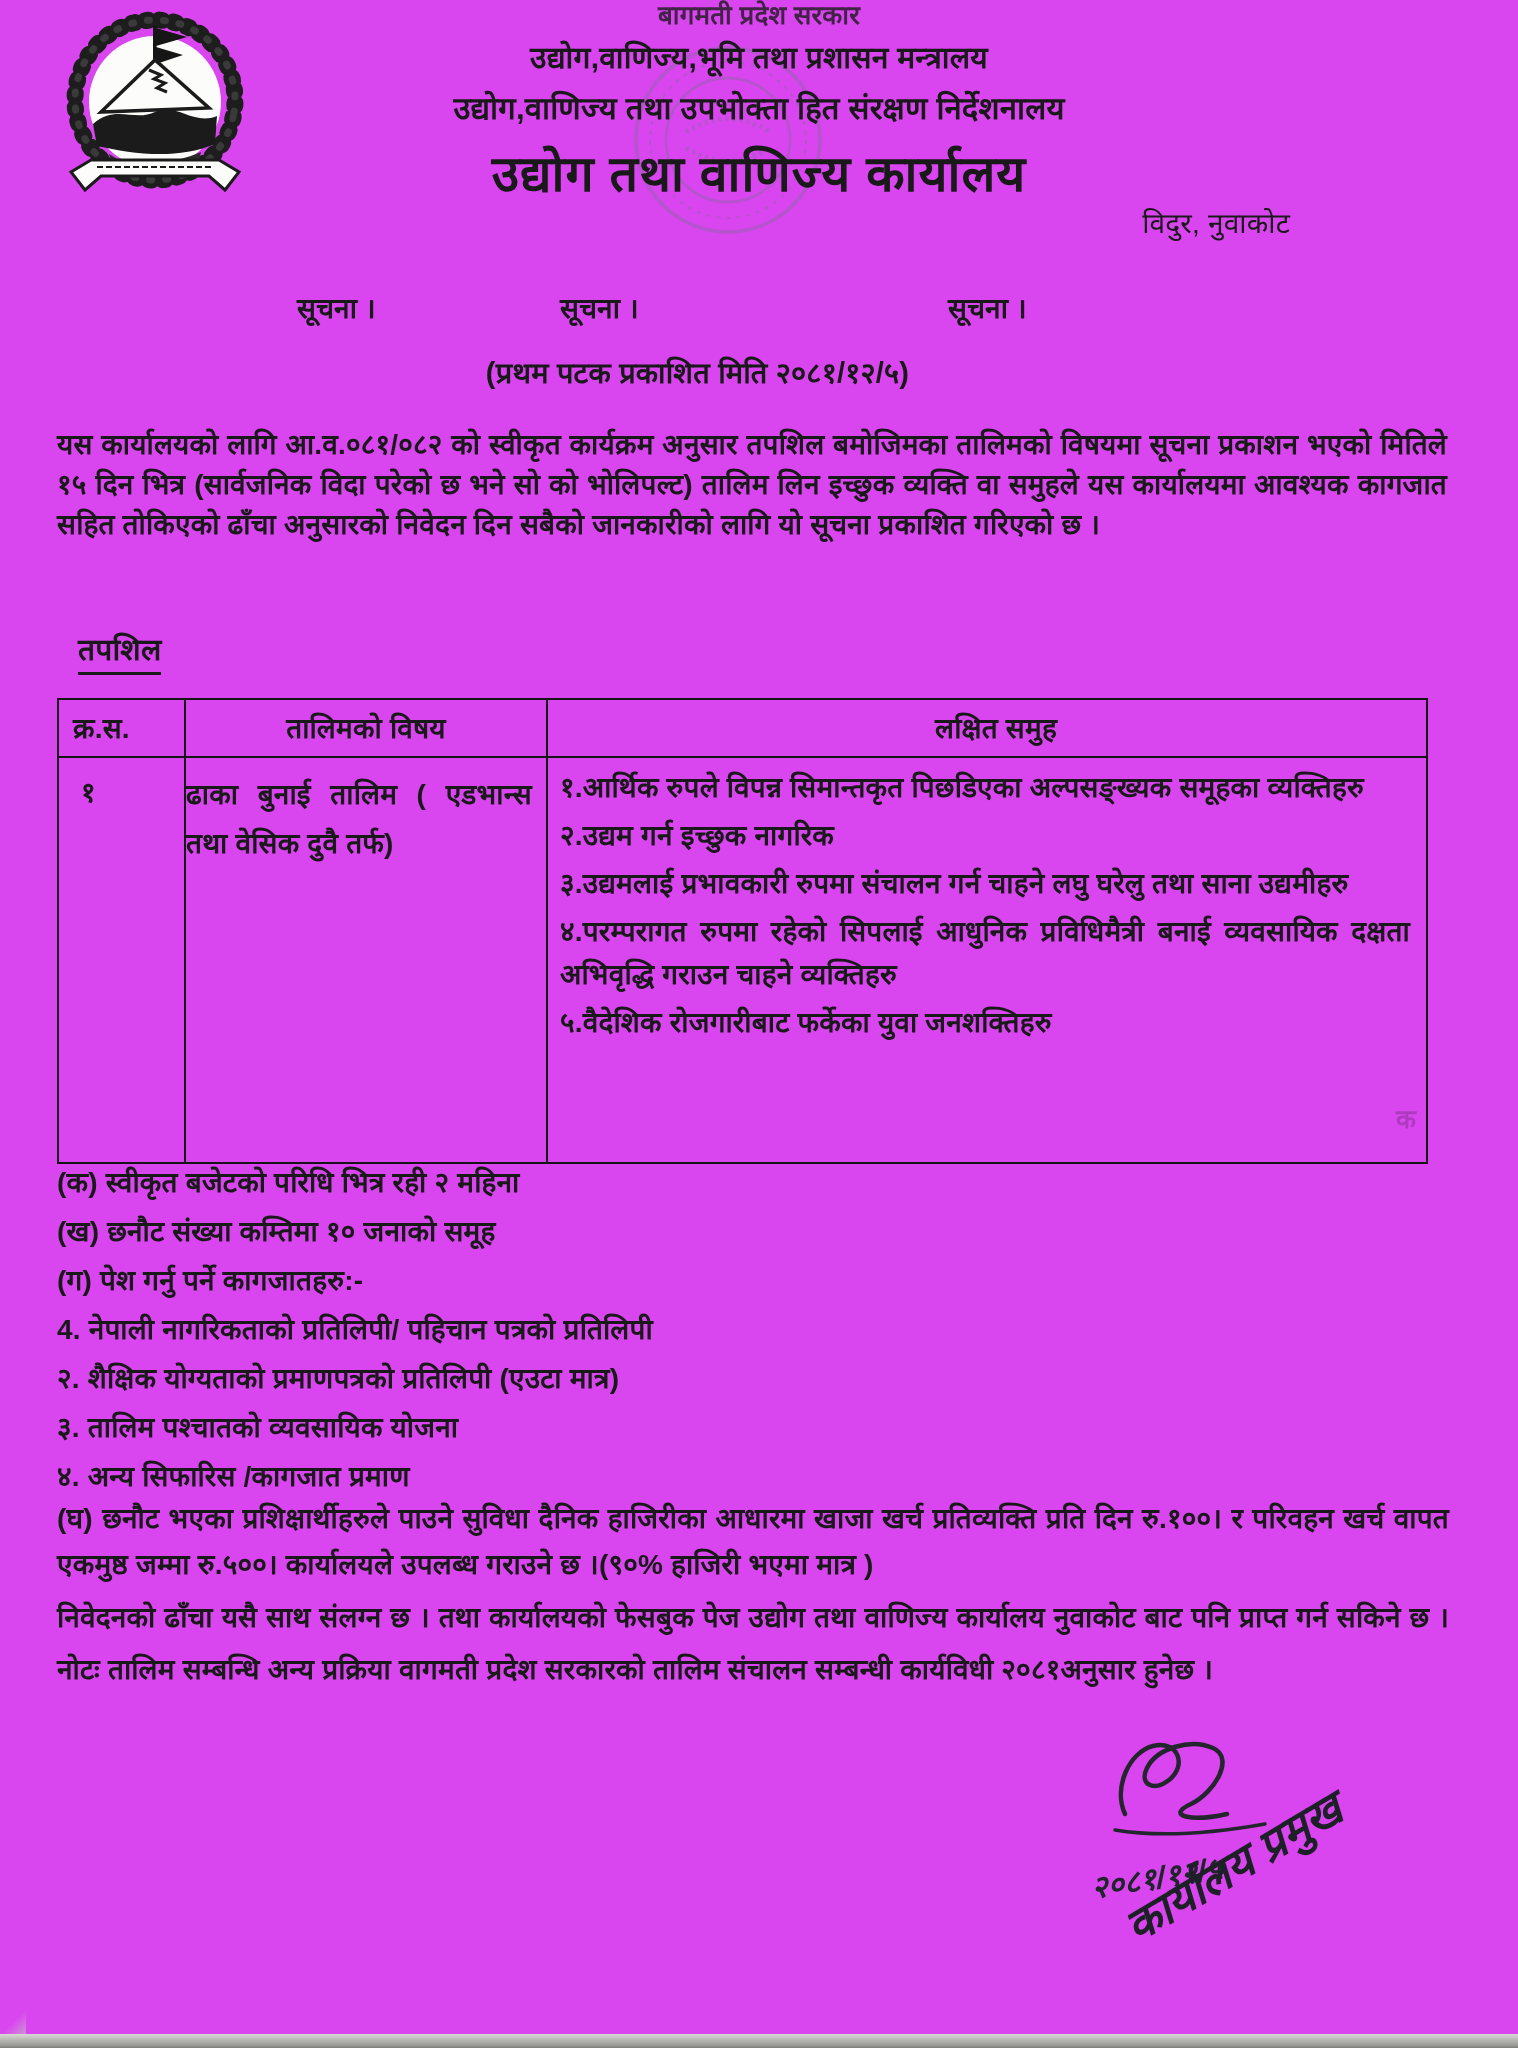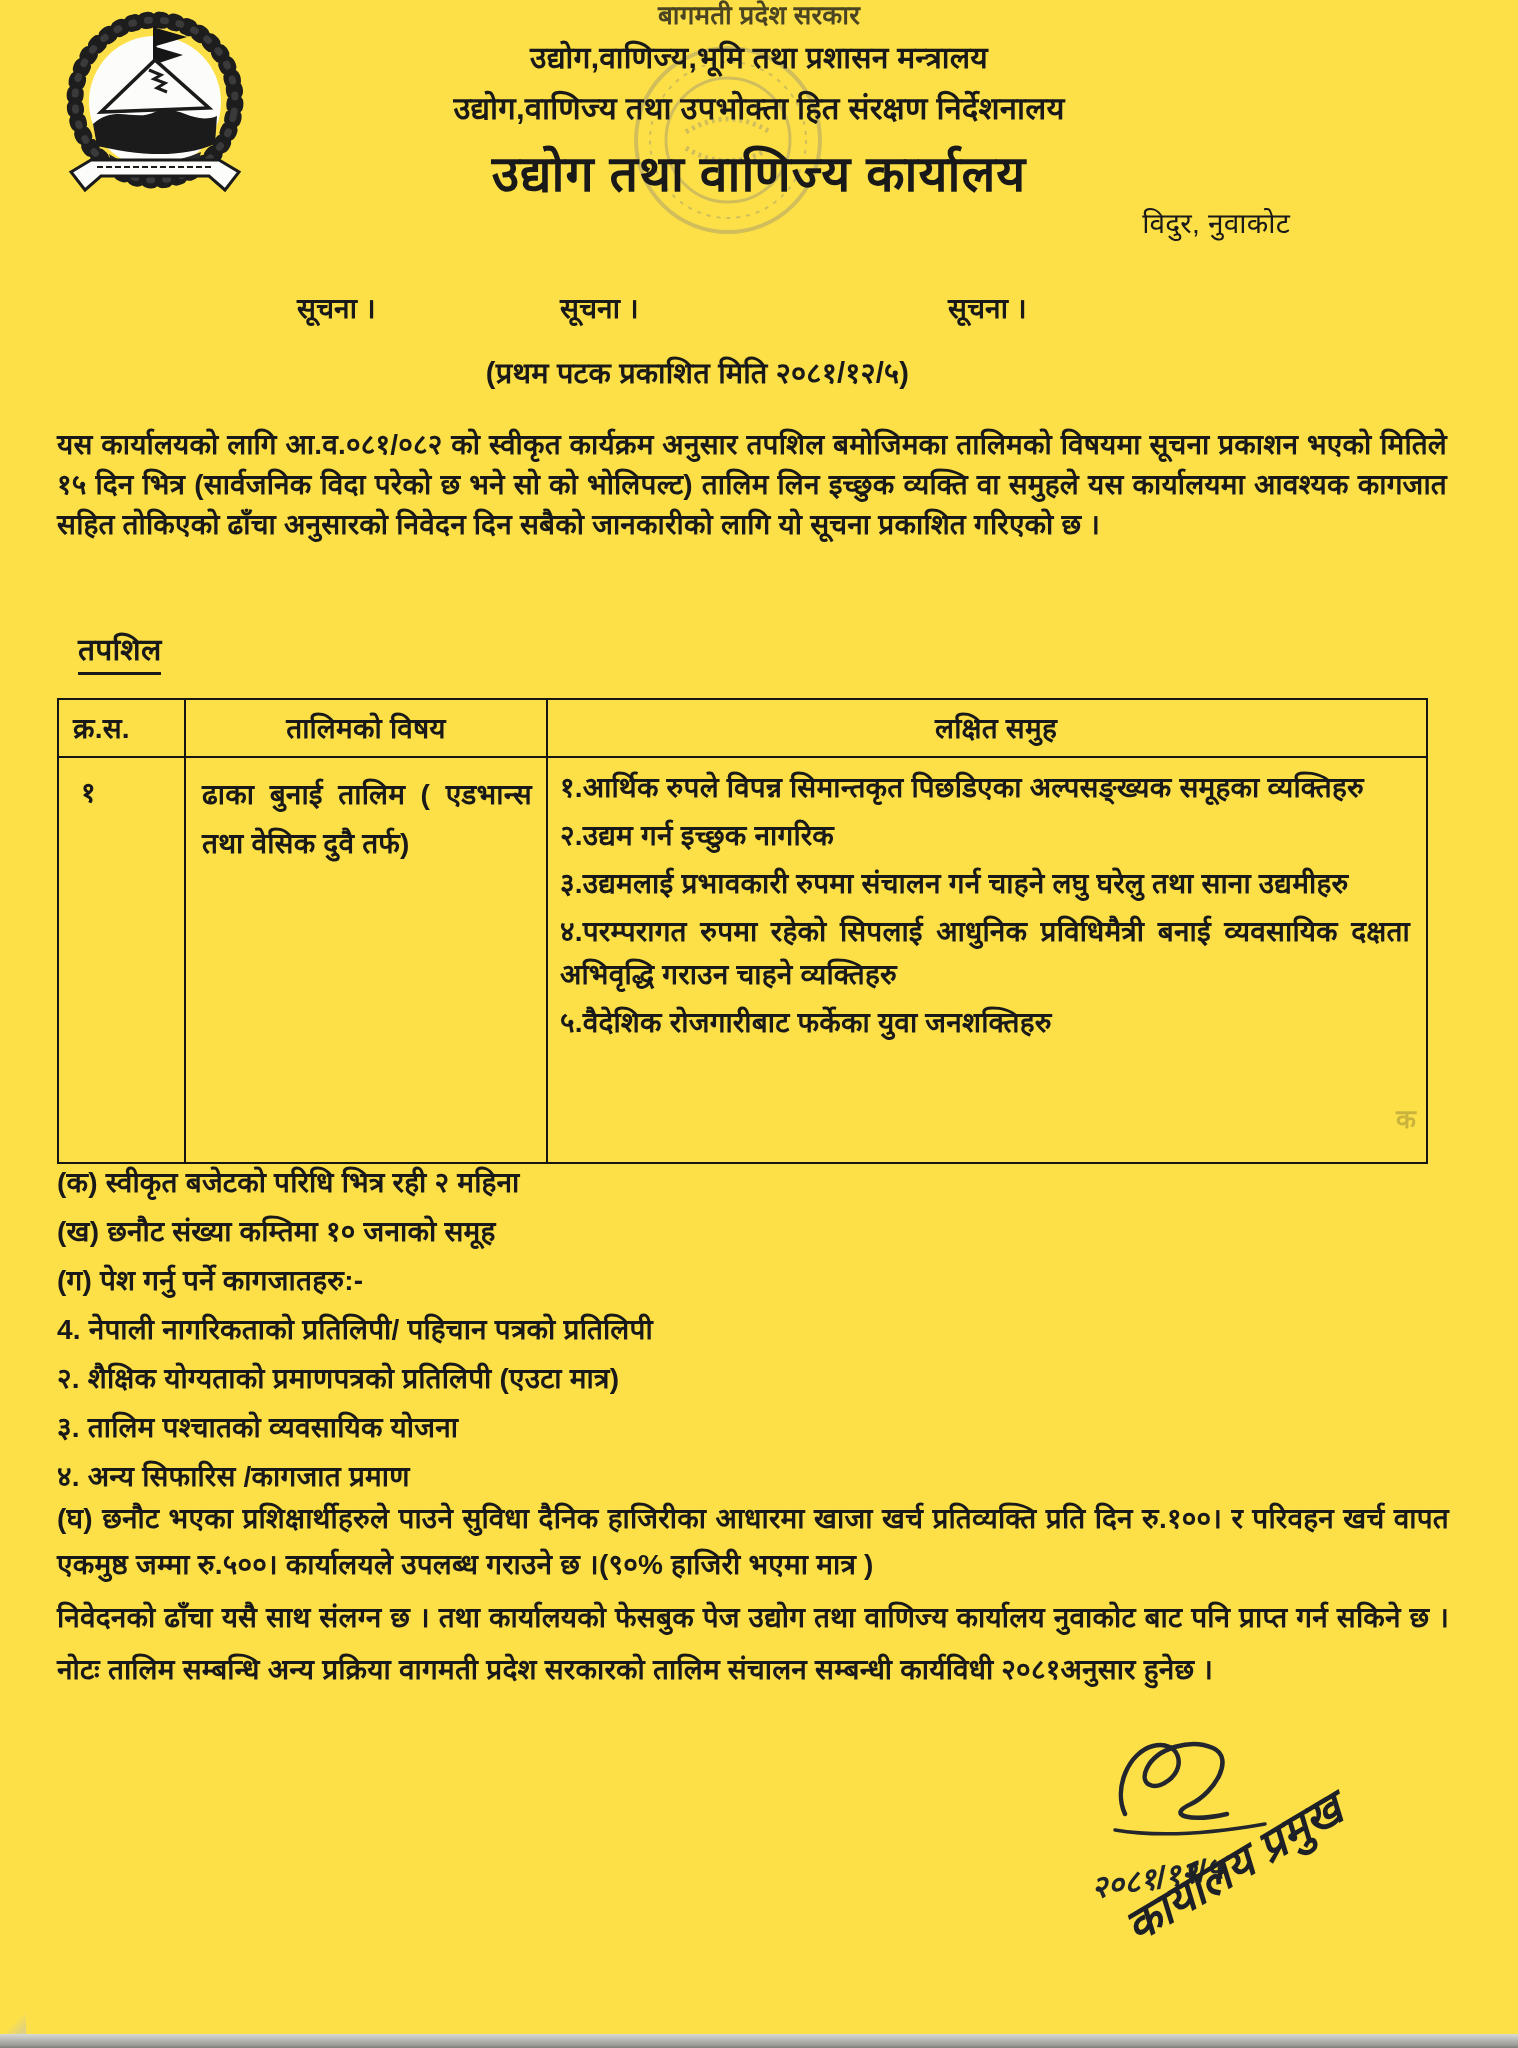--- a/index.html
+++ b/index.html
@@ -1,20 +1,20 @@
 <!DOCTYPE html>
 <html><head>
 <meta charset="utf-8">
 <style>
   html,body{margin:0;padding:0;background:#e8e8e6;}
   .page{
     position:relative;
     width:1518px;height:2048px;
     margin:0 auto;
-    background:#fde047;
+    background:#d946ef;
     overflow:hidden;
     font-family:"Liberation Sans","DejaVu Sans",sans-serif;
     color:#191919;
   }
   .abs{position:absolute;}
   .dev{font-weight:600;letter-spacing:.2px;}
   .center{text-align:center;}
   
   .gov-line{top:-4px;left:169px;width:1180px;font-size:26px;opacity:.78;font-weight:700;}
   .ministry-line{top:36px;left:169px;width:1180px;font-size:30px;font-weight:700;}
@@ -31,21 +31,21 @@
   .intro{top:425px;left:57px;width:1390px;font-size:28px;line-height:40px;text-align:justify;}
   .details-h{top:628px;left:78px;font-size:30px;font-weight:700;border-bottom:3px solid #1a1a1a;padding-bottom:3px;}
   
   table.tbl{top:698px;left:57px;position:absolute;border-collapse:collapse;table-layout:fixed;width:1323px;}
   table.tbl th,table.tbl td{border:2.6px solid #151515;vertical-align:top;font-size:28px;font-weight:600;color:#191919;}
   .c-sn{width:105px;} .c-sub{width:358px;} .c-tgt{width:860px;}
   th.c-sn{height:48px;text-align:left;padding:8px 6px 0 14px;vertical-align:middle;}
   th.c-sub{text-align:center;padding-top:8px;vertical-align:middle;font-weight:600;}
   th.c-tgt{text-align:center;padding:8px 0 0 18px;vertical-align:middle;font-weight:600;}
   td.c-sn{padding:14px 4px 0 22px;}
-  td.c-sub{padding:12px 14px 0 16px;text-align:justify;line-height:49px;height:392px;}
+  td.c-sub{padding:12px 14px 0 0;text-align:justify;line-height:49px;height:392px;}
   td.c-tgt{padding:8px 16px 0 12px;}
   .tgt-item{line-height:43px;text-align:justify;margin-bottom:5px;}
   .tgt-item.hang{padding-left:36px;text-indent:-36px;}
   
   .conditions{top:1158px;left:57px;width:1400px;font-size:28px;line-height:49px;}
   .facility{top:1496px;left:57px;width:1392px;font-size:28px;line-height:46px;text-align:justify;}
   .closing{top:1592px;left:57px;width:1392px;font-size:28px;line-height:52px;text-align:justify;}
   
   .sig-squiggle{top:1718px;left:1095px;width:190px;height:130px;}
   .sig-date{top:1848px;left:1090px;width:230px;font-size:31px;font-style:italic;font-weight:600;transform:rotate(-9deg);color:#20242b;}

